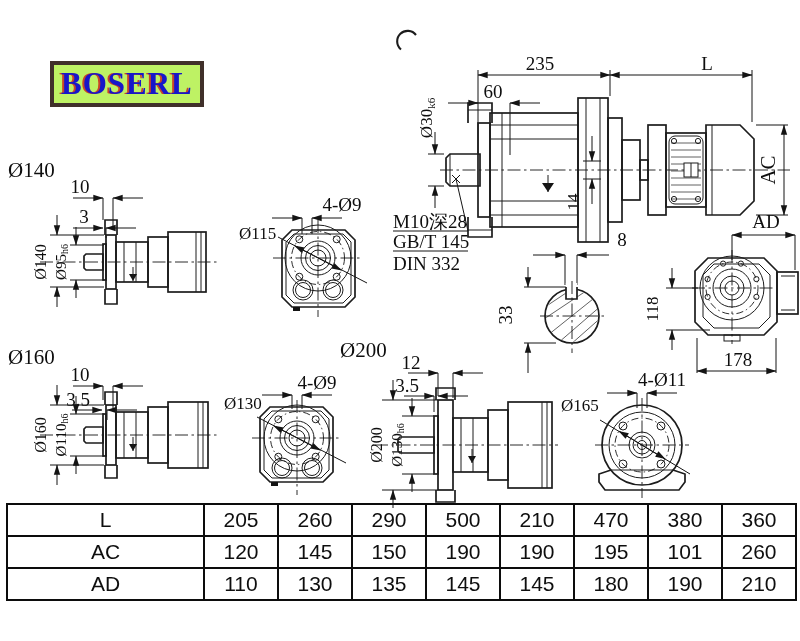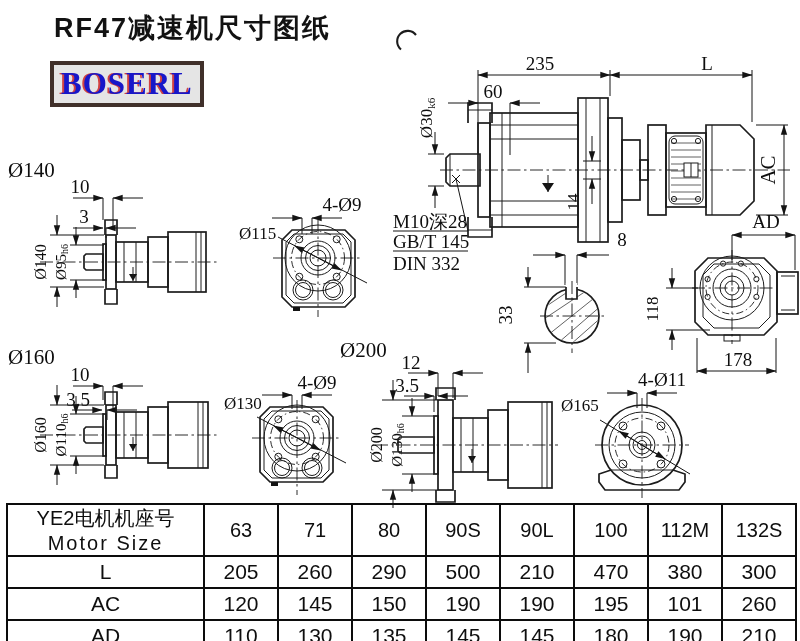--- a/index.html
+++ b/index.html
@@ -1,20 +1,20 @@
 <!DOCTYPE html>
 <html><head>
 <meta charset="utf-8">
 <style>
   html,body{margin:0;padding:0;background:#fff;}
   #sheet{position:relative;width:800px;height:641px;background:#ffffff;overflow:hidden;
          font-family:"Liberation Sans",sans-serif;color:#111;}
   .abs{position:absolute;}
   #title{left:54px;top:10px;font-size:27px;font-weight:700;letter-spacing:2px;color:#121212;white-space:nowrap;}
-  #logo{left:50px;top:61px;border:4px solid #40302a;background:#e5e5e5;padding:0 7px;
+  #logo{left:50px;top:61px;border:4px solid #40302a;background:#bef264;padding:0 7px;
         font-family:"Liberation Serif",serif;font-weight:700;font-size:31px;line-height:38px;
         color:#1717c9;text-shadow:-2px 0 0 rgba(205,25,25,.8);letter-spacing:1px;}
   svg{position:absolute;overflow:visible;}
   .o{stroke:#1c1c1c;stroke-width:1.7;fill:none;stroke-linejoin:miter;}
   .i{stroke:#1c1c1c;stroke-width:1;fill:none;}
   .d{stroke:#141414;stroke-width:1;fill:none;}
   .cl{stroke:#141414;stroke-width:.9;fill:none;stroke-dasharray:13 3.5 2.5 3.5;}
   .bc{stroke:#141414;stroke-width:.9;fill:none;stroke-dasharray:7 3 1.5 3;}
   .h{stroke:#3a3a3a;stroke-width:.8;fill:none;}
   .fw{fill:#fff;stroke:none;}
@@ -27,21 +27,20 @@
   #dimtable td{border:2px solid #0c0c0c;text-align:center;vertical-align:middle;
                font-size:21px;color:#0e0e0e;padding:0;height:30px;white-space:nowrap;overflow:hidden;}
   #dimtable tr.hdr td{height:42px;font-size:20px;}
   #dimtable .en{letter-spacing:2px;font-size:20px;}
 </style>
 </head>
 <body>
 
 <div id="sheet">
 
-  <div id="title" class="abs">RF47减速机尺寸图纸</div>
   <div id="logo" class="abs">BOSERL</div>
 
   <svg style="left:390px;top:30px" width="410" height="250" viewBox="0 0 410 250">
     <defs>
       <marker id="ar" viewBox="0 0 11 8" refX="10.2" refY="4" markerWidth="11" markerHeight="8" orient="auto-start-reverse" markerUnits="userSpaceOnUse">
         <path d="M0.5 0.8 L10.6 4 L0.5 7.2 Z" fill="#141414"></path>
       </marker>
       <clipPath id="keyclip">
           <circle cx="92" cy="103" r="26"></circle>
         </clipPath>
@@ -370,44 +369,30 @@
         <col style="width:74px">
         <col style="width:74px">
         <col style="width:74px">
       <col style="width:74px">
         <col style="width:74px">
         <col style="width:74px">
         <col style="width:74px">
         <col style="width:74px">
     </colgroup>
     <tbody>
-        <tr class="hdr">
-      <td>
-        <div>YE2电机机座号</div>
-        <div class="en">Motor Size</div>
-      </td>
-      <td>63</td>
-      <td>71</td>
-      <td>80</td>
-      <td>90S</td>
-      <td>90L</td>
-      <td>100</td>
-      <td>112M</td>
-      <td>132S</td>
-    </tr>
     <tr>
       <td>L</td>
       <td>205</td>
       <td>260</td>
       <td>290</td>
       <td>500</td>
       <td>210</td>
       <td>470</td>
       <td>380</td>
-      <td>300</td>
+      <td>360</td>
     </tr>
     <tr>
       <td>AC</td>
       <td>120</td>
       <td>145</td>
       <td>150</td>
       <td>190</td>
       <td>190</td>
       <td>195</td>
       <td>101</td>

